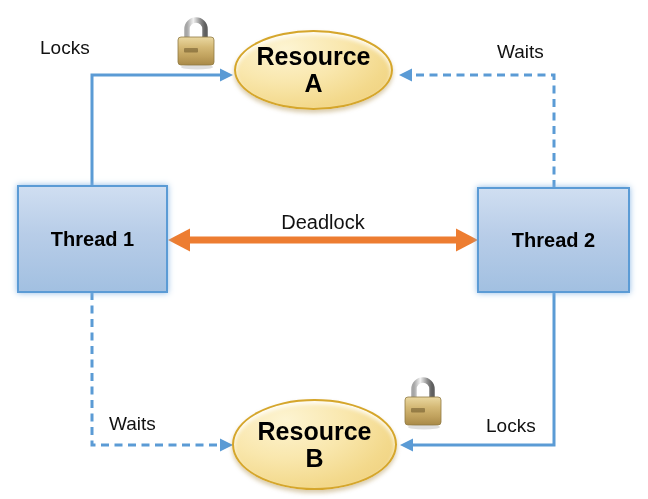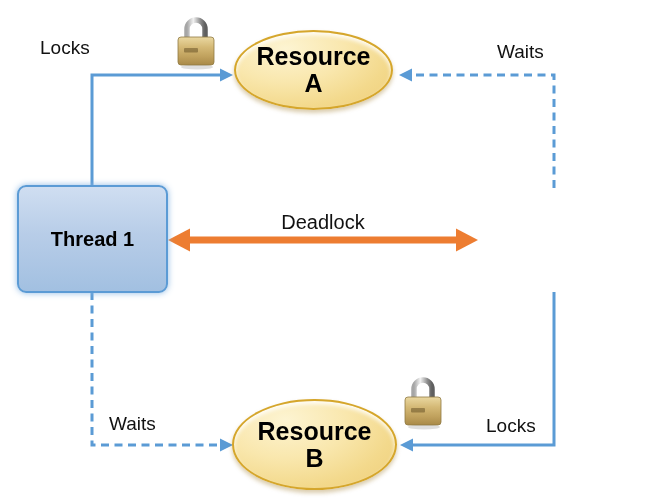--- a/index.html
+++ b/index.html
@@ -20,21 +20,20 @@
     left: 0; top: 0;
     width: 648px; height: 499px;
   }
   .node {
     position: absolute;
     display: flex;
     align-items: center;
     justify-content: center;
     text-align: center;
     color: #000000;
-    border-radius: 9px;
   }
   .thread-box {
     background: linear-gradient(180deg, #cfdef1 0%, #b8cde8 45%, #a2c0e1 100%);
     border: 2px solid #5b9bd5;
     box-shadow: 0 0 6px rgba(132, 180, 226, 0.9);
     font-weight: bold;
     font-size: 20px;
   }
   .resource-ellipse {
     border-radius: 50%;
@@ -102,20 +101,23 @@
       <line x1="187" y1="240" x2="459" y2="240" stroke="#ED7D31" stroke-width="7"></line>
       <polygon points="190,228.5 168,240 190,251.5" fill="#ED7D31"></polygon>
       <polygon points="456,228.5 478,240 456,251.5" fill="#ED7D31"></polygon>
     </g>
   </svg>
 
   <div class="node thread-box" style="left:17px; top:185px; width:147px; height:104px;">
     <span>Thread 1</span>
   </div>
 
+  <div class="node thread-box" style="left:477px; top:187px; width:149px; height:102px;">
+    <span>Thread 2</span>
+  </div>
 
   <div class="node resource-ellipse" style="left:234px; top:30px; width:155px; height:76px;">
     <span>
       <span class="res-line">Resource</span>
       <span class="res-line">A</span>
     </span>
   </div>
 
   <div class="node resource-ellipse" style="left:232px; top:399px; width:161px; height:87px;">
     <span>

